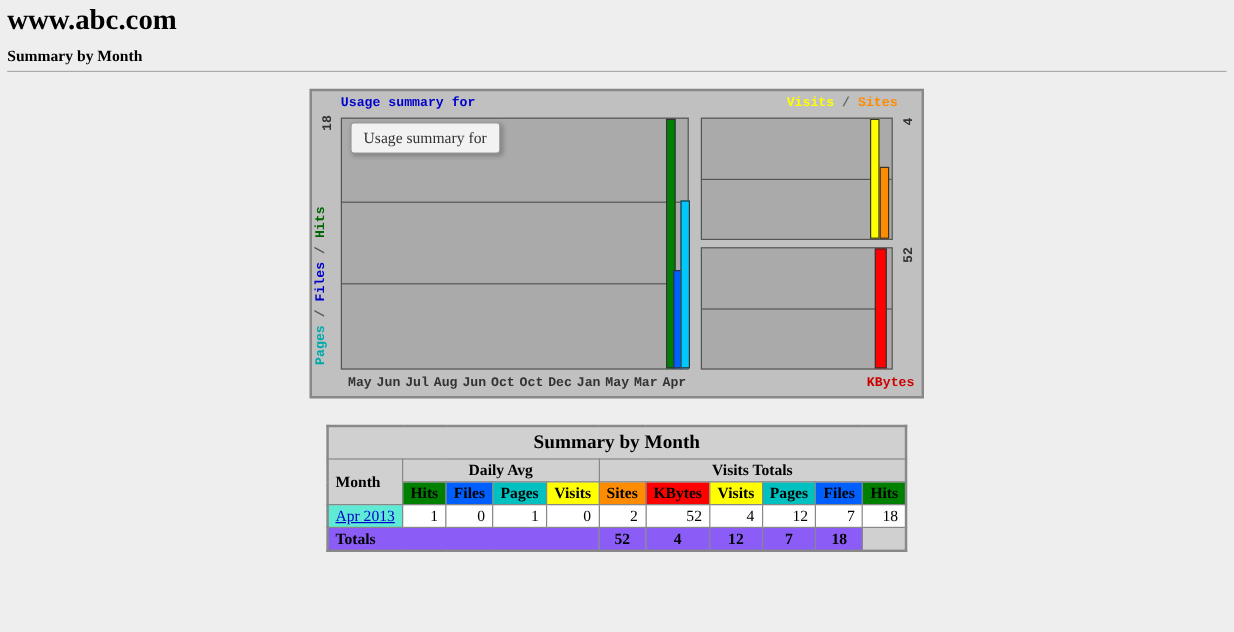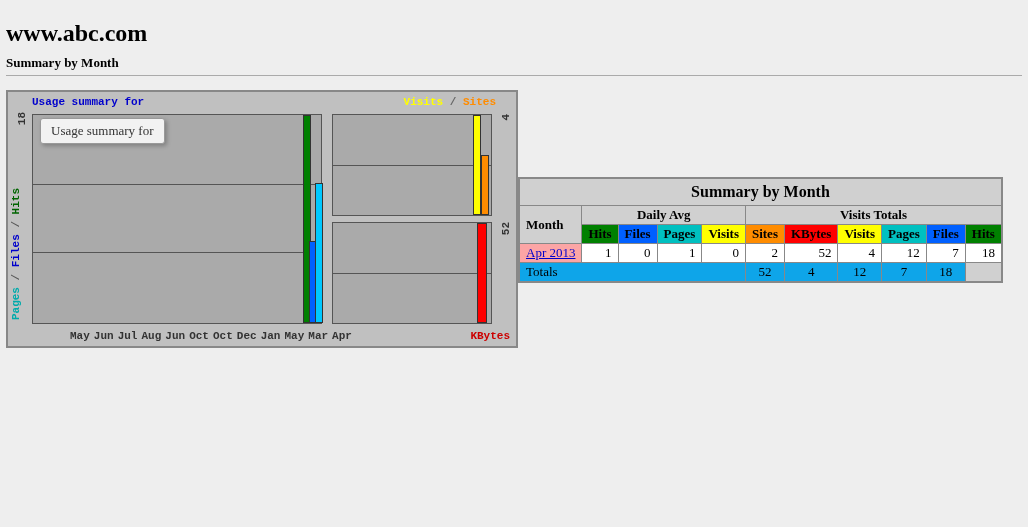--- a/index.html
+++ b/index.html
@@ -4,39 +4,40 @@
 <style>
   html, body {
     margin: 0;
     padding: 0;
     background: #eeeeee;
     font-family: "Times New Roman", Times, serif;
     font-size: 16px;
     color: #000;
   }
   .wrap {
-    padding: 20px 6px;
+    padding: 4px 6px;
   }
   h2.title {
     margin: 0 0 8px 0;
     font-size: 24px;
     font-weight: bold;
   }
   .subhead {
     font-size: 13px;
     font-weight: bold;
     margin-bottom: 2px;
   }
   hr.rule {
     border: none;
     border-top: 1px solid #aaa;
     margin: 4px 0 14px 0;
   }
   .center {
     display: flex;
+    flex-direction: column;
     align-items: center;
   }
 
   
   .chart-panel {
     width: 508px;
     height: 254px;
     background: #c0c0c0;
     border: 2px solid #888;
     position: relative;
@@ -135,21 +136,20 @@
   .x-months {
     position: absolute;
     left: 28px;
     bottom: 4px;
     font-weight: bold;
     color: #333;
     letter-spacing: 0;
     width: 286px;
     display: flex;
     justify-content: space-between;
-    margin-left: 32px;
   }
   .x-months span { flex: 1; text-align: center; }
 
   .tooltip-box {
     position: absolute;
     left: 32px;
     top: 26px;
     background: #f2f2f2;
     border: 1px solid #999;
     border-radius: 3px;
@@ -179,34 +179,34 @@
     font-size: 16px;
     font-weight: bold;
     padding: 4px;
   }
   table.summary .group-header th {
     background: #d0d0d0;
     font-weight: bold;
   }
   table.summary td.month-cell {
     text-align: center;
-    background: #fca5a5;
+    background: #5eead4;
   }
   table.summary td.month-cell a {
     color: #0000cc;
     text-decoration: underline;
   }
   table.summary td.num { text-align: right; background: #fff; }
   .hdr-hits   { background:#008000 !important; color:#000; font-weight:bold; }
   .hdr-files  { background:#0060ff !important; color:#000; font-weight:bold; }
   .hdr-pages  { background:#00c0c0 !important; color:#000; font-weight:bold; }
   .hdr-visits { background:#ffff00 !important; color:#000; font-weight:bold; }
   .hdr-sites  { background:#ff8c00 !important; color:#000; font-weight:bold; }
   .hdr-kbytes { background:#ff0000 !important; color:#000; font-weight:bold; }
-  .totals-row td { background:#0ea5e9; font-weight:normal; text-align:right; }
+  .totals-row td { background:#8b5cf6; font-weight:bold; text-align:right; }
   .totals-row td.totals-label { text-align:left; }
 </style>
 </head>
 <body>
 
 <div class="wrap">
   <h2 class="title">www.abc.com</h2>
   <div class="subhead">Summary by Month</div>
   <hr class="rule">
 

